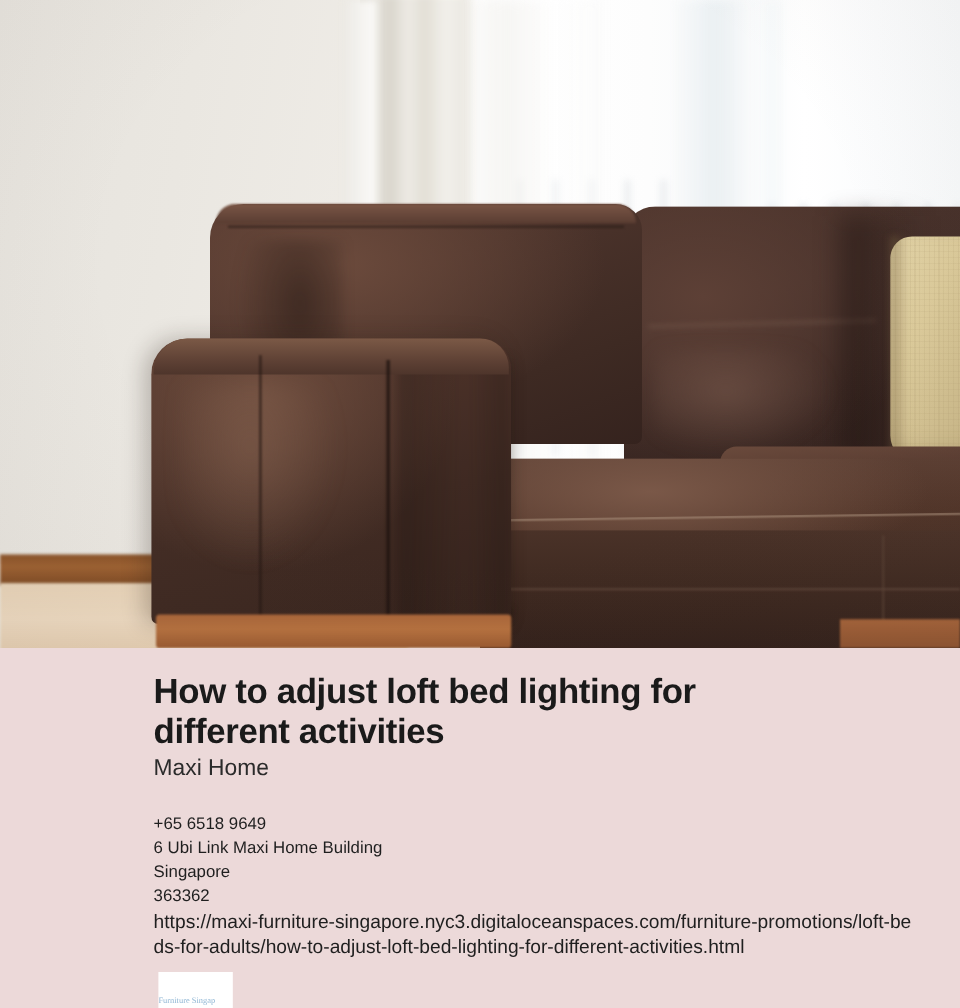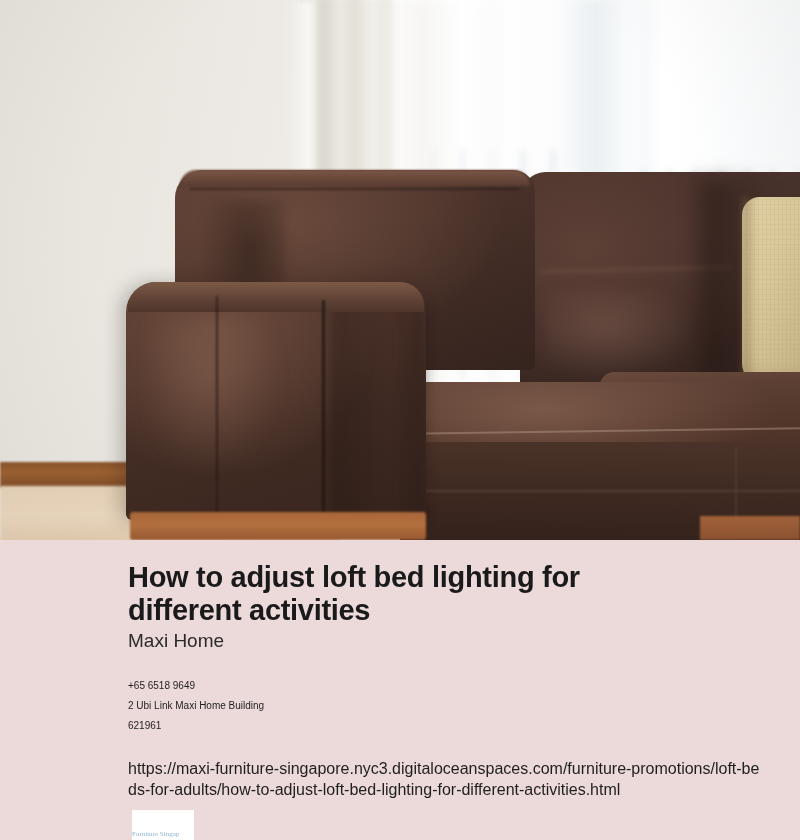--- a/index.html
+++ b/index.html
@@ -376,21 +376,21 @@
   }
 
   .details {
     position: absolute;
     left: 128px;
     top: 136px;
     width: 650px;
   }
   .detail-line {
     font-family: "Liberation Sans", sans-serif;
-    font-size: 10px;
+    font-size: 14px;
     line-height: 20px;
     color: #1f1f1f;
   }
 
   .url {
     position: absolute;
     left: 128px;
     top: 218px;
     width: 640px;
     font-family: "Liberation Sans", sans-serif;
@@ -473,22 +473,23 @@
   </div>
 
   <div class="content">
 
     <h1 class="title">How to adjust loft bed lighting for different activities</h1>
 
     <div class="subtitle">Maxi Home</div>
 
     <div class="details">
       <div class="detail-line">+65 6518 9649</div>
-      <div class="detail-line">2 Ubi Link Maxi Home Building</div>
-      <div class="detail-line">621961</div>
+      <div class="detail-line">6 Ubi Link Maxi Home Building</div>
+      <div class="detail-line">Singapore</div>
+      <div class="detail-line">363362</div>
     </div>
 
     <div class="url">https://maxi-furniture-singapore.nyc3.digitaloceanspaces.com/furniture-promotions/loft-beds-for-adults/how-to-adjust-loft-bed-lighting-for-different-activities.html</div>
   </div>
 
   <div class="logo-box">
     <div class="logo-text">Furniture Singap</div>
   </div>
 
 </div>

